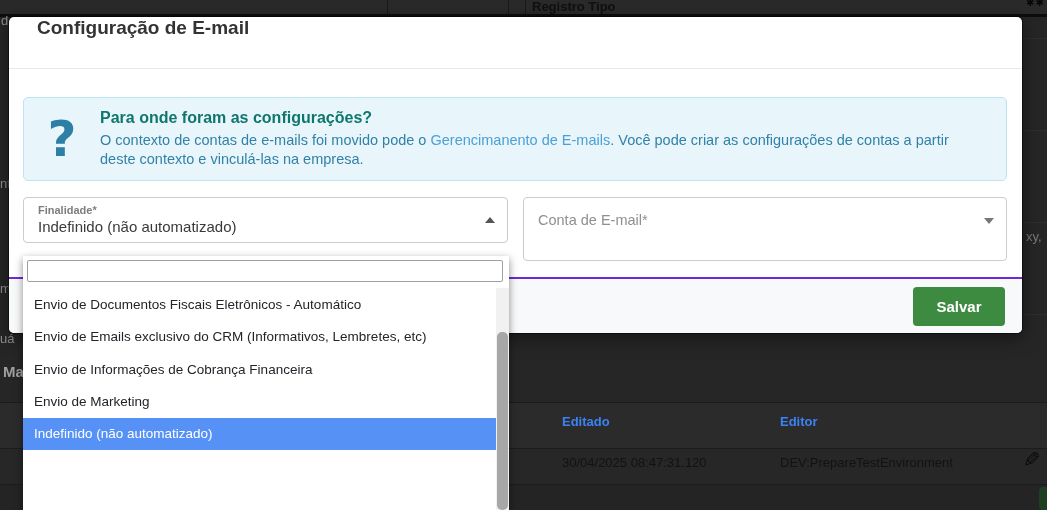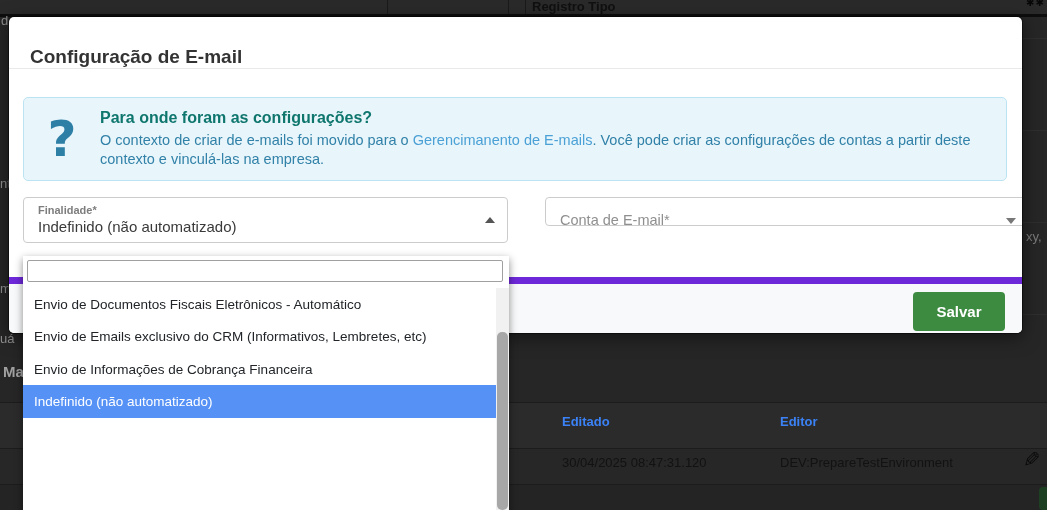--- a/index.html
+++ b/index.html
@@ -26,45 +26,45 @@
   .pencil{position:absolute;left:1023px;top:448px;font-size:21px;color:#0a0a0a;transform:scaleX(-1);}
   .greenpatch{position:absolute;left:1039px;top:487px;width:8px;height:23px;background:#1d4022;border-radius:4px 0 0 4px;}
   .tr-icon{position:absolute;left:1026px;top:-3px;font-size:10px;color:#070707;letter-spacing:1px;}
 
   
   #modal{
     position:absolute;left:9px;top:17px;width:1013px;height:316px;
     background:#ffffff;border-radius:5px;z-index:10;overflow:hidden;
     box-shadow:0 0 0 1px rgba(0,0,0,.45), 0 4px 18px rgba(0,0,0,.5);
   }
-  .m-header{height:51px;border-bottom:1px solid #e9e9e9;display:flex;align-items:flex-end;padding-left:21px;}
+  .m-header{height:51px;border-bottom:1px solid #e9e9e9;display:flex;align-items:flex-start;padding-left:28px;}
   .m-title{font-size:19px;font-weight:bold;color:#333;}
   .infobox{
     position:absolute;left:14px;top:80px;width:984px;height:84px;
     background:#e8f6fb;border:1px solid #bce3f1;border-radius:5px;
     display:flex;box-sizing:border-box;
   }
   .q-icon{width:76px;display:flex;align-items:center;justify-content:center;
     font-size:50px;font-weight:bold;color:#2d7fa6;font-family:"DejaVu Sans",sans-serif;}
   .info-text{flex:1;padding:11px 18px 0 0;}
   .info-heading{font-size:16px;font-weight:bold;color:#0f766e;margin-bottom:4px;}
   .info-body{font-size:14.5px;line-height:19px;color:#3181a8;}
   .info-link{color:#4ba0d6;cursor:pointer;}
   .selectbox{position:absolute;border:1px solid #cccccc;border-radius:4px;background:#fff;box-sizing:border-box;}
   #sel-finalidade{left:14px;top:180px;width:485px;height:46px;}
-  #sel-conta{left:536px;top:180px;width:484px;height:29px;}
+  #sel-conta{left:514px;top:180px;width:484px;height:64px;}
   .sel-label{position:absolute;left:14px;top:6px;font-size:11px;font-weight:bold;color:#7d7d7d;}
   .sel-value{position:absolute;left:14px;top:20px;font-size:15px;color:#3a3a3a;}
   .sel-placeholder{position:absolute;left:14px;top:14px;font-size:14.5px;color:#8f8f8f;}
   .caret-up{position:absolute;right:12px;top:19px;width:0;height:0;
     border-left:5px solid transparent;border-right:5px solid transparent;border-bottom:6px solid #555;}
   .caret-down{position:absolute;right:12px;top:20px;width:0;height:0;
     border-left:5px solid transparent;border-right:5px solid transparent;border-top:6px solid #777;}
   .m-footer{position:absolute;left:0;top:260px;width:100%;height:56px;
-    background:#f8f9fa;border-top:7px solid #6d28d9;box-sizing:border-box;}
+    background:#f8f9fa;border-top:2px solid #6d28d9;box-sizing:border-box;}
   .btn-save{
     position:absolute;left:904px;top:8px;width:92px;height:39px;
     background:#3d8b40;border:none;border-radius:4px;color:#ffffff;
     font-size:15px;font-weight:bold;font-family:"Liberation Sans",sans-serif;cursor:pointer;
   }
 
   
   #dropdown{
     position:absolute;left:23px;top:256px;width:486px;height:259px;
     background:#ffffff;z-index:20;box-shadow:0 3px 8px rgba(0,0,0,.45);
@@ -124,21 +124,21 @@
 
 <div id="modal">
   <div class="m-header">
     <span class="m-title">Configuração de E-mail</span>
   </div>
 
   <div class="infobox">
     <div class="q-icon">?</div>
     <div class="info-text">
       <div class="info-heading">Para onde foram as configurações?</div>
-      <div class="info-body"><span>O contexto de criar de e-mails foi movido para o </span><span class="info-link">Gerencimanento de E-mails</span><span>. Você pode criar as configurações de contas a partir deste contexto e vinculá-las na empresa.</span></div>
+      <div class="info-body"><span>O contexto de contas de e-mails foi movido pode o </span><span class="info-link">Gerencimanento de E-mails</span><span>. Você pode criar as configurações de contas a partir deste contexto e vinculá-las na empresa.</span></div>
     </div>
   </div>
 
   <div class="selectbox" id="sel-finalidade">
     <span class="sel-label">Finalidade*</span>
     <span class="sel-value">Indefinido (não automatizado)</span>
     <span class="caret-up"></span>
   </div>
 
   <div class="selectbox" id="sel-conta">
@@ -150,18 +150,19 @@
     <button class="btn-save">Salvar</button>
   </div>
 </div>
 
 <div id="dropdown">
   <input class="dd-search" type="text" value="" style="">
   <div class="dd-list">
     <div class="dd-option">Envio de Documentos Fiscais Eletrônicos - Automático</div>
     <div class="dd-option">Envio de Emails exclusivo do CRM (Informativos, Lembretes, etc)</div>
     <div class="dd-option">Envio de Informações de Cobrança Financeira</div>
+    <div class="dd-option">Envio de Marketing</div>
     <div class="dd-option selected">Indefinido (não automatizado)</div>
   </div>
   <div class="dd-track">
     <div class="dd-thumb"></div>
   </div>
 </div>
 
 </body></html>

